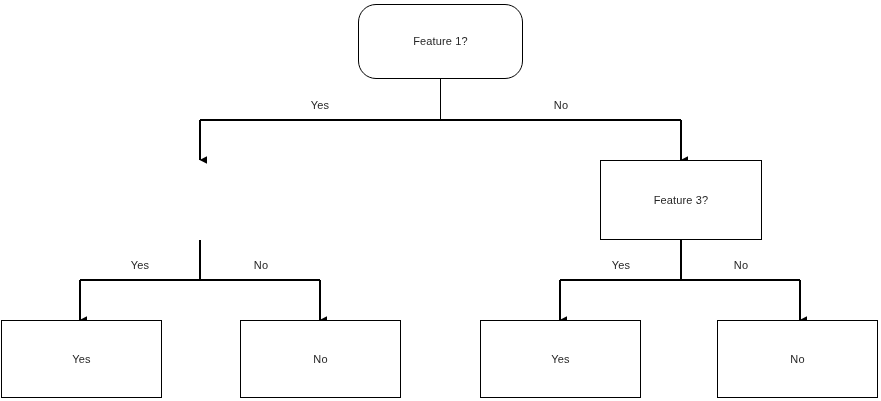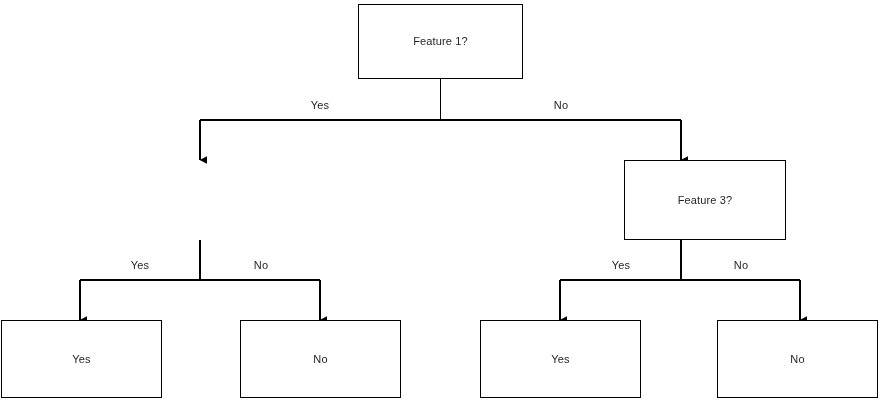--- a/index.html
+++ b/index.html
@@ -79,22 +79,22 @@
       <path d="M80,280 L80,320" marker-end="url(#arrow)"></path>
       <path d="M320,280 L320,320" marker-end="url(#arrow)"></path>
 
       <path d="M681,240 L681,280"></path>
       <path d="M560,280 L800,280"></path>
       <path d="M560,280 L560,320" marker-end="url(#arrow)"></path>
       <path d="M800,280 L800,320" marker-end="url(#arrow)"></path>
     </g>
   </svg>
 
-  <div class="node" style="left: 358px; top: 4px; width: 165px; height: 75px; background: rgb(255, 255, 255); border-color: rgb(0, 0, 0); color: rgb(38, 38, 38);">Feature 1?</div>
-  <div class="node" style="left: 600px; top: 160px; width: 162px; height: 80px; background: rgb(255, 255, 255); border-color: rgb(0, 0, 0); color: rgb(38, 38, 38); margin-left: 24px;">Feature 3?</div>
+  <div class="node" style="left: 358px; top: 4px; width: 165px; height: 75px; background: rgb(255, 255, 255); border-color: rgb(0, 0, 0); color: rgb(38, 38, 38); border-radius: 18px;">Feature 1?</div>
+  <div class="node" style="left: 600px; top: 160px; width: 162px; height: 80px; background: rgb(255, 255, 255); border-color: rgb(0, 0, 0); color: rgb(38, 38, 38);">Feature 3?</div>
   <div class="node" style="left: 1px; top: 320px; width: 161px; height: 78px; background: rgb(255, 255, 255); border-color: rgb(0, 0, 0); color: rgb(38, 38, 38);">Yes</div>
   <div class="node" style="left: 240px; top: 320px; width: 161px; height: 78px; background: rgb(255, 255, 255); border-color: rgb(0, 0, 0); color: rgb(38, 38, 38);">No</div>
   <div class="node" style="left: 480px; top: 320px; width: 161px; height: 78px; background: rgb(255, 255, 255); border-color: rgb(0, 0, 0); color: rgb(38, 38, 38);">Yes</div>
   <div class="node" style="left: 717px; top: 320px; width: 161px; height: 78px; background: rgb(255, 255, 255); border-color: rgb(0, 0, 0); color: rgb(38, 38, 38);">No</div>
 
   <div class="edge-label" style="left: 320px; top: 105px; color: rgb(38, 38, 38); background: rgb(255, 255, 255);">Yes</div>
   <div class="edge-label" style="left: 561px; top: 105px; color: rgb(38, 38, 38); background: rgb(255, 255, 255);">No</div>
   <div class="edge-label" style="left: 140px; top: 265px; color: rgb(38, 38, 38); background: rgb(255, 255, 255);">Yes</div>
   <div class="edge-label" style="left: 261px; top: 265px; color: rgb(38, 38, 38); background: rgb(255, 255, 255);">No</div>
   <div class="edge-label" style="left: 621px; top: 265px; color: rgb(38, 38, 38); background: rgb(255, 255, 255);">Yes</div>

